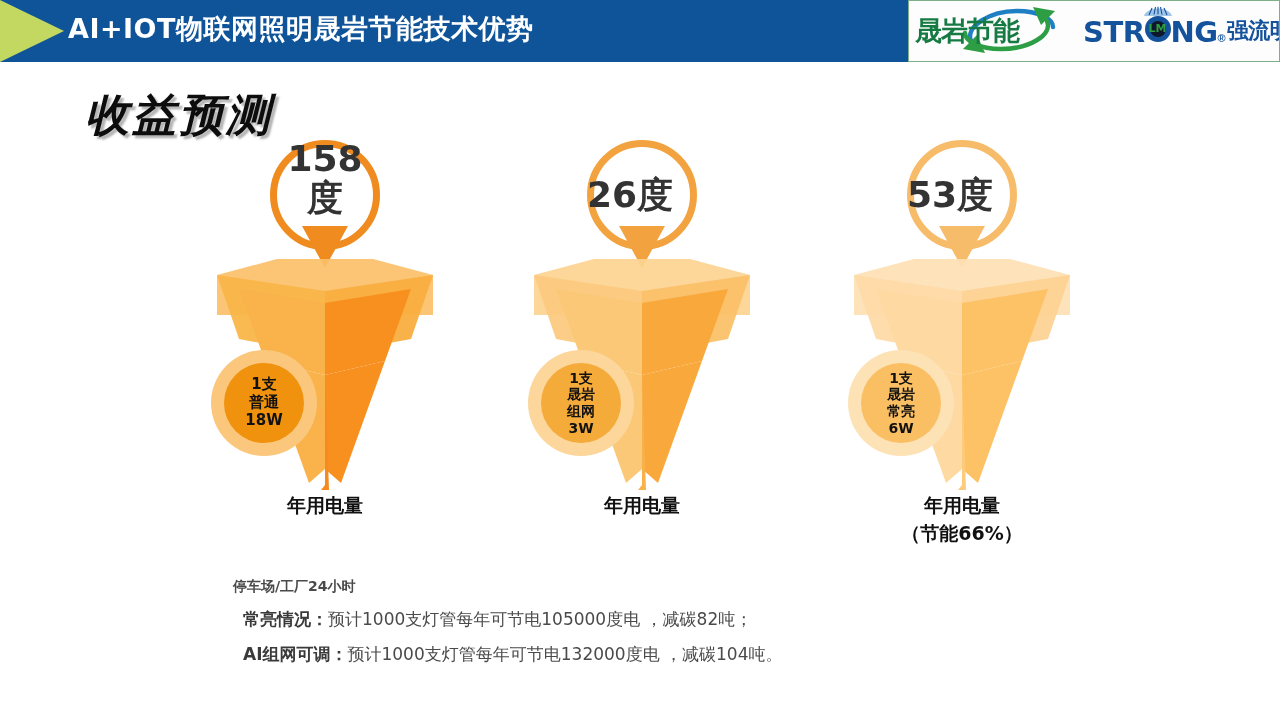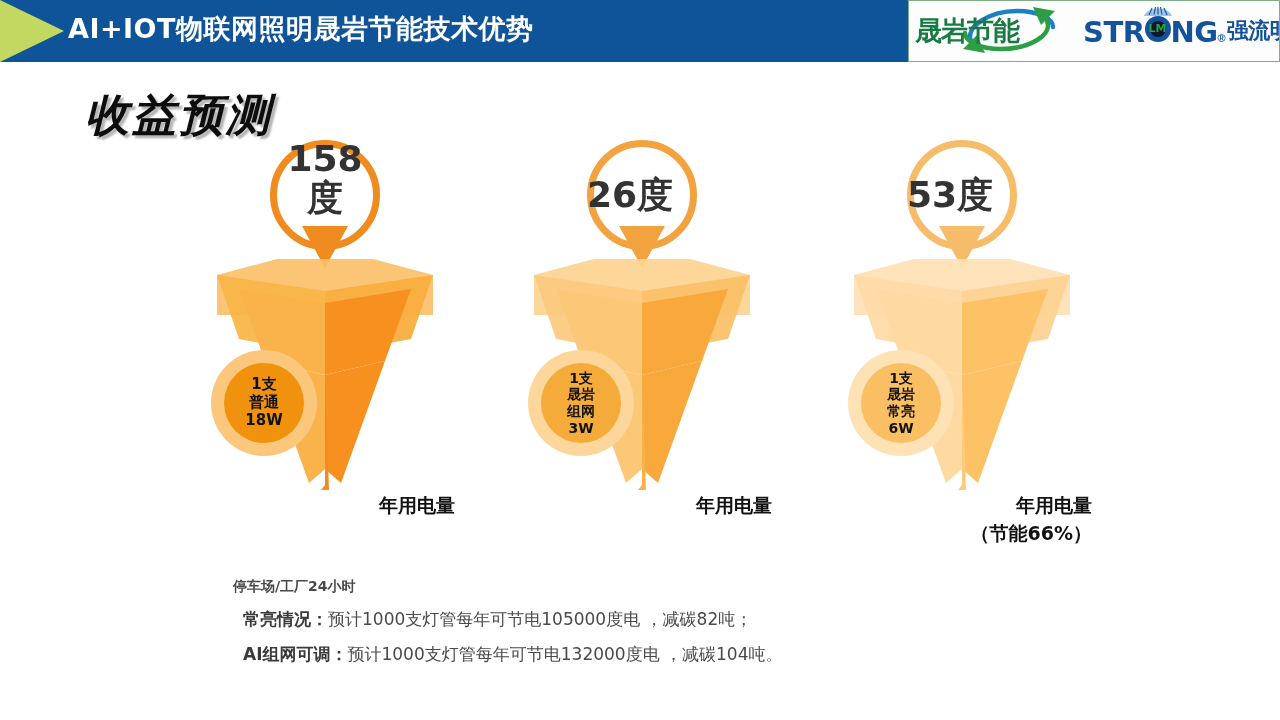--- a/index.html
+++ b/index.html
@@ -221,21 +221,21 @@
     font-weight: bold;
     line-height: 1.18;
     font-family: "DejaVu Sans", "Liberation Sans", sans-serif;
   }
   .badge-core span { display: block; white-space: nowrap; }
 
   .caption {
     position: absolute;
     left: 0; top: 352px;
     width: 260px;
-    text-align: right;
+    text-align: center;
     font-size: 19px;
     font-weight: bold;
     color: #111111;
     line-height: 1.45;
     font-family: "DejaVu Sans", "Liberation Sans", sans-serif;
   }
   .caption-sub { display: block; }
 
   
   #notes {

